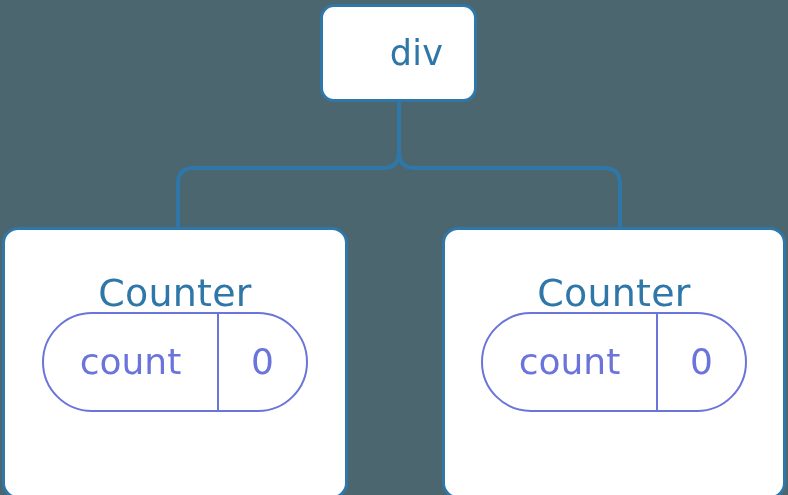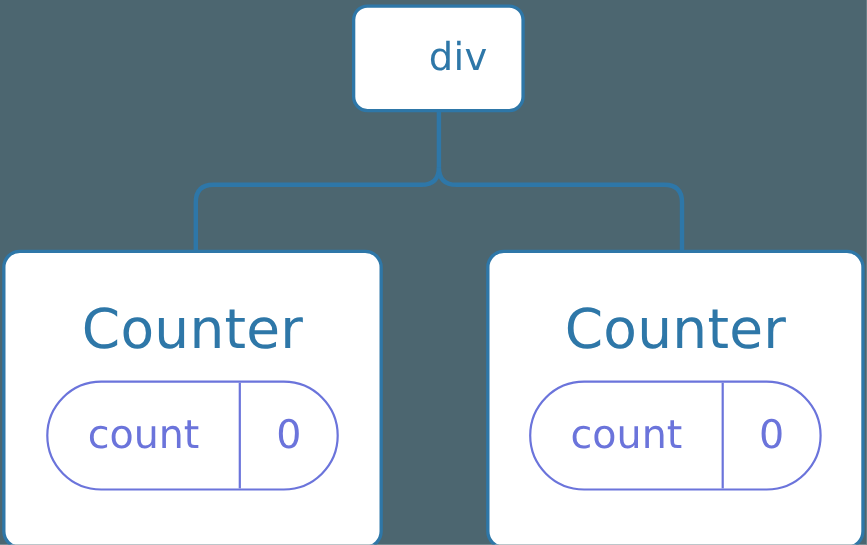--- a/index.html
+++ b/index.html
@@ -65,29 +65,28 @@
     border-radius: 16px;
     display: flex;
     flex-direction: column;
     align-items: center;
   }
   #card-left  { left: 2px;   width: 346px; }
   #card-right { left: 442px; width: 344px; }
 
   .card-title {
     color: #2e77a8;
-    font-size: 50px;
+    font-size: 38px;
     line-height: 1;
     margin-top: 44px;
     letter-spacing: 0.2px;
   }
 
   
   .state-pill {
-    margin-top: 22px;
     height: 100px;
     border: 2px solid #6b74db;
     border-radius: 50px;
     box-sizing: border-box;
     display: flex;
     align-items: stretch;
     background: #ffffff;
   }
   #card-left  .state-pill { width: 266px; }
   #card-right .state-pill { width: 266px; }

